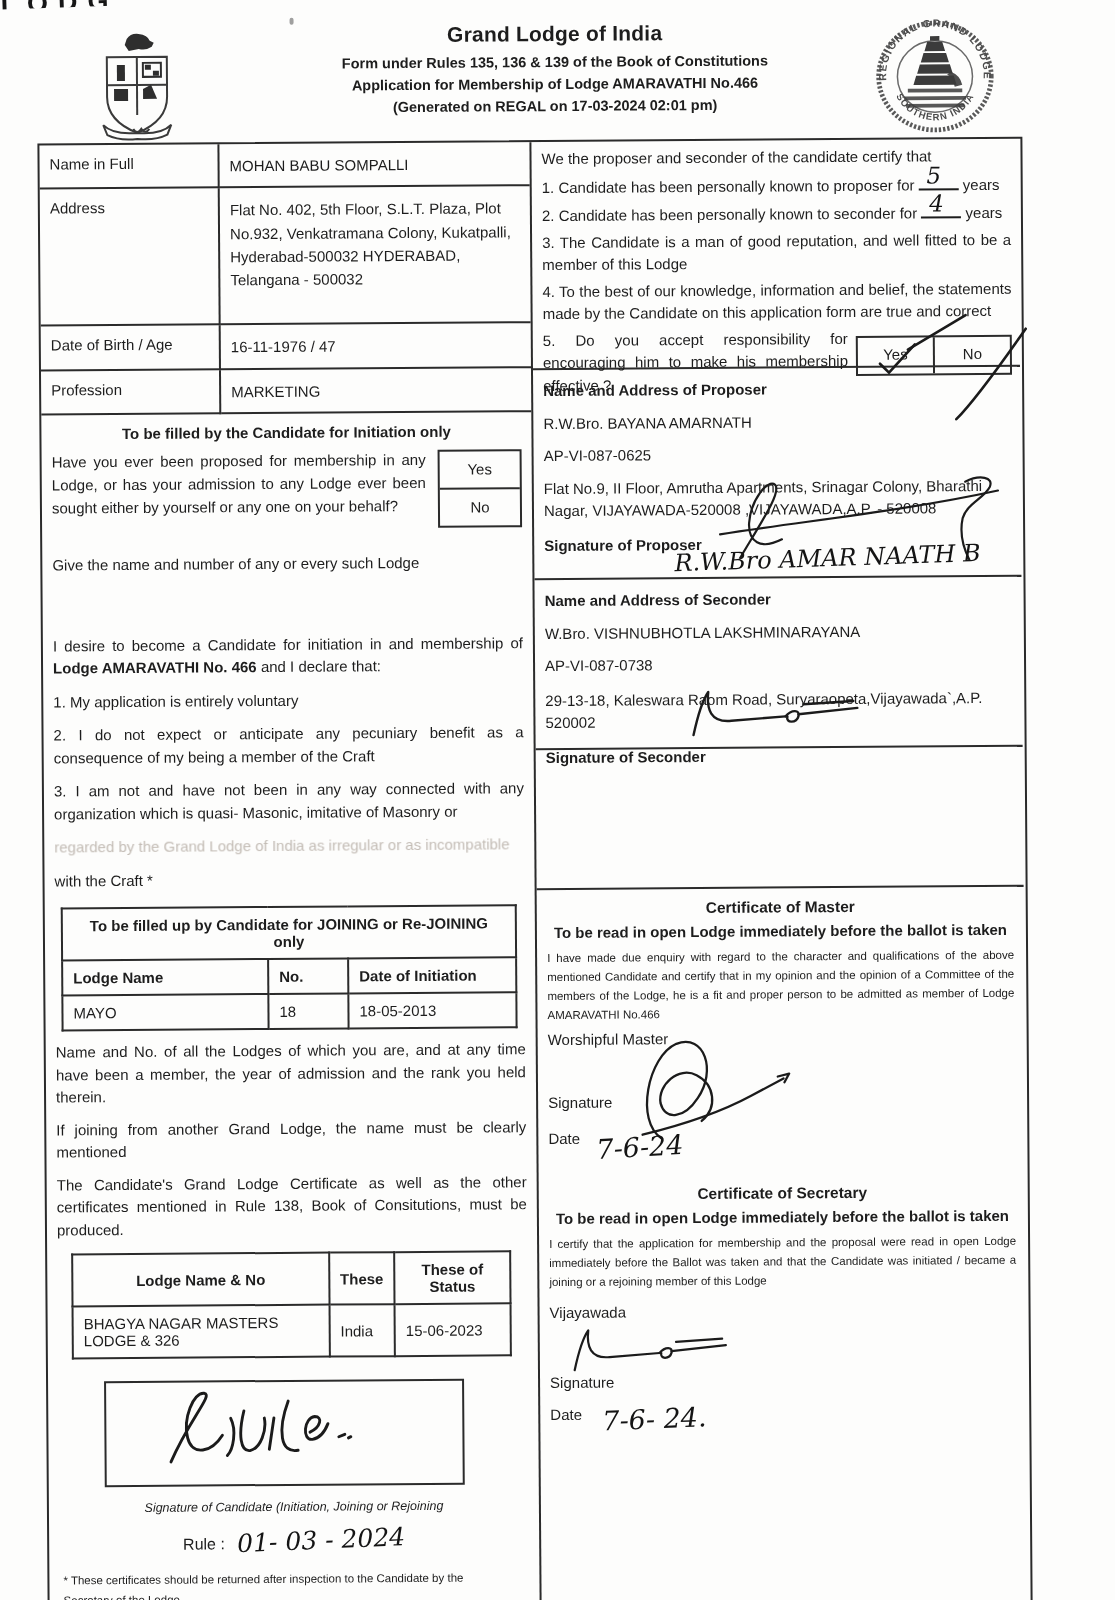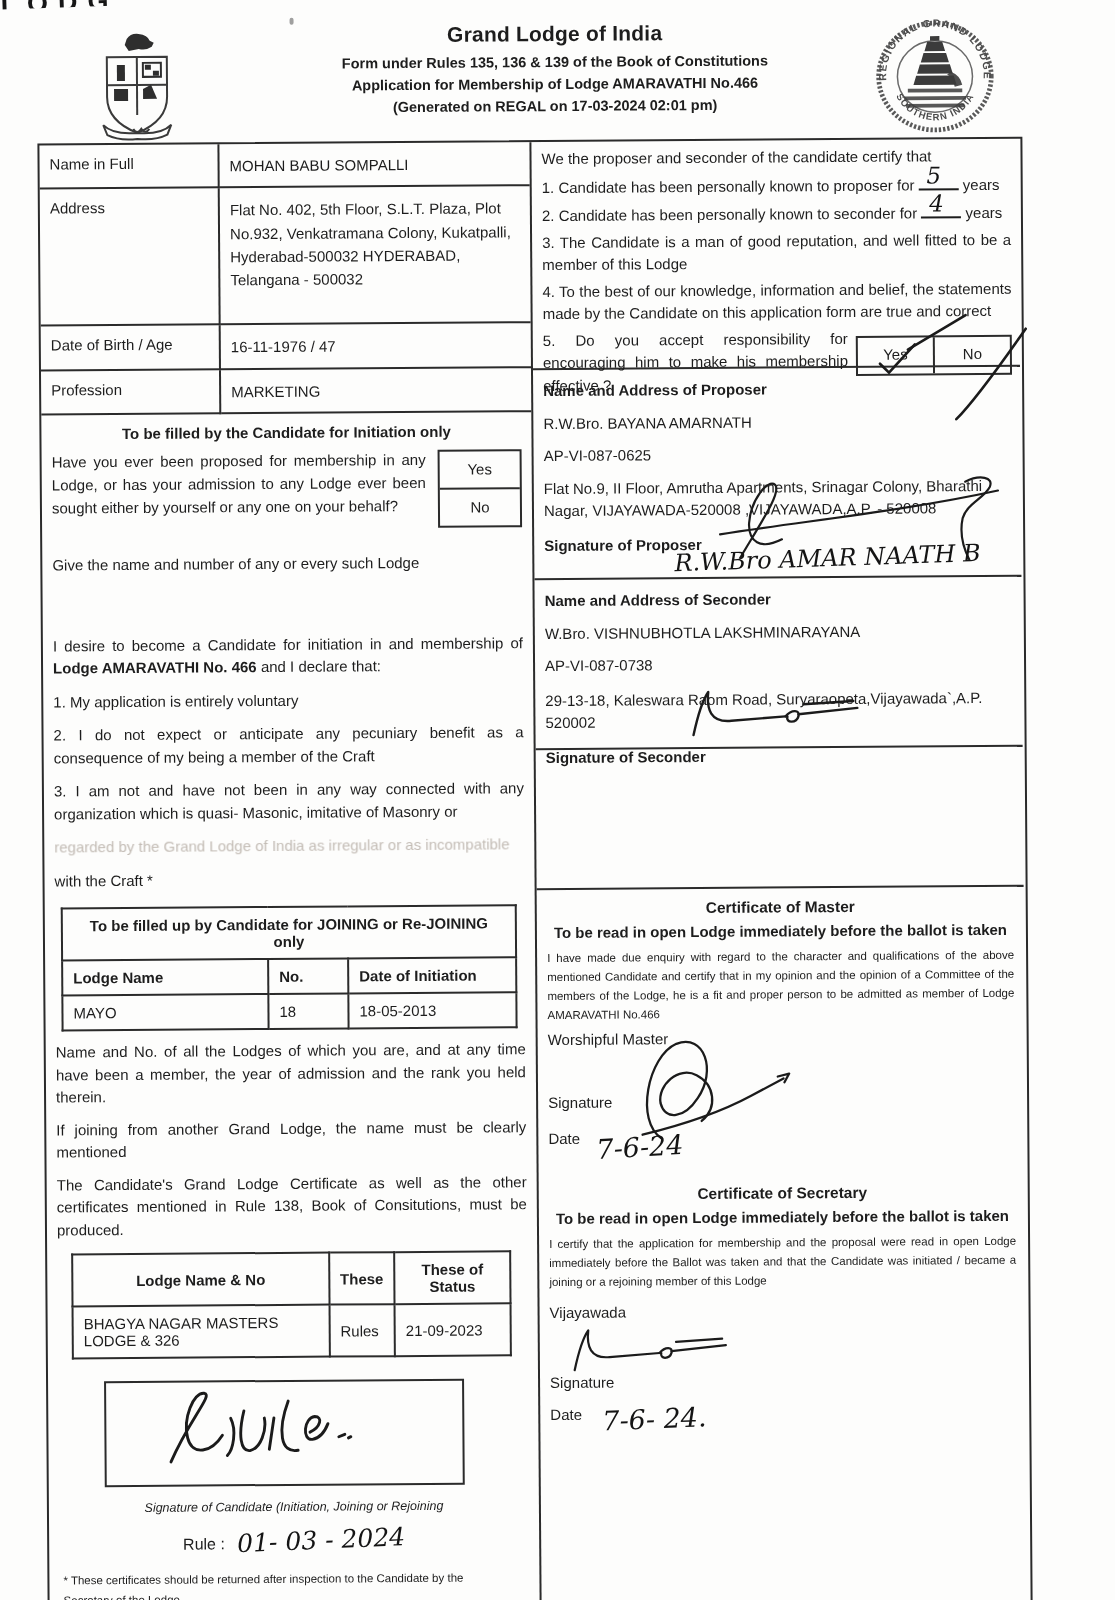--- a/index.html
+++ b/index.html
@@ -284,22 +284,22 @@
         <div class="status-wrap">
           <table class="status-table">
             <tbody>
                   <tr>
               <th>Lodge Name &amp; No</th>
               <th>These</th>
               <th>These of Status</th>
             </tr>
             <tr>
               <td>BHAGYA NAGAR MASTERS LODGE &amp; 326</td>
-              <td>Rules</td>
-              <td>21-09-2023</td>
+              <td>India</td>
+              <td>15-06-2023</td>
             </tr>
           </tbody>
               </table>
         </div>
 
         <div class="cand-sig">
           <div class="sig-box">
             <svg class="sig" width="340" height="96" viewBox="0 0 260 80">
               <path d="M42,66 C58,30 78,10 70,9 C61,8 52,30 56,46 C60,62 76,58 85,44"></path>
               <path d="M92,30 C97,40 94,56 89,61"></path>

